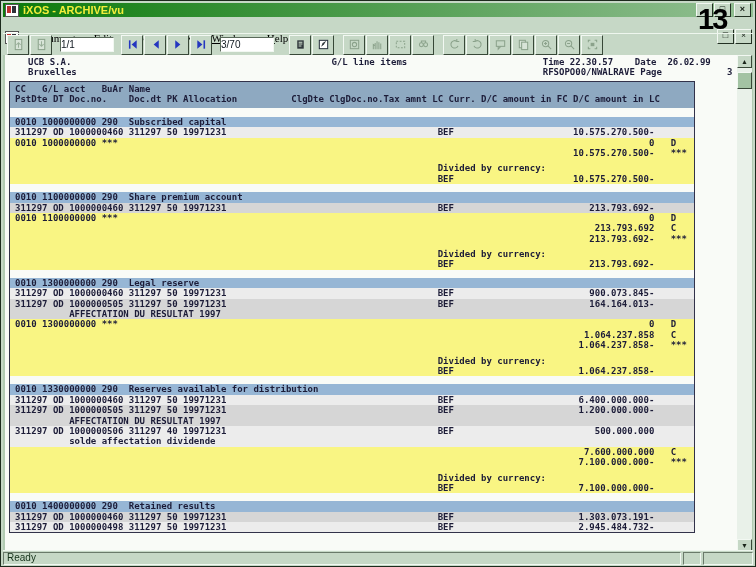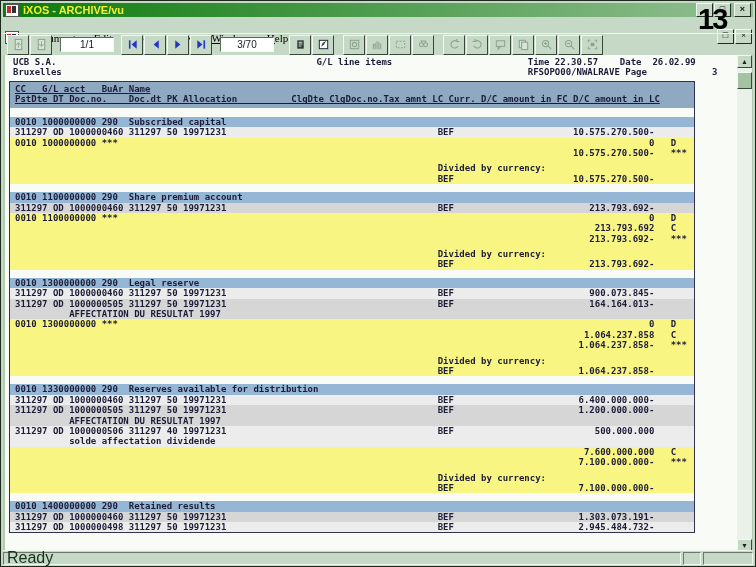--- a/index.html
+++ b/index.html
@@ -30,53 +30,53 @@
     border:1px solid;border-color:#f2f8f2 #223022 #223022 #f2f8f2;
     font-size:9px;line-height:11px;text-align:center;font-weight:bold;color:#101810;}
   
   .toolbar{position:absolute;top:32px;left:2px;right:2px;height:21px;
     border-top:1px solid #eef6ee;display:flex;align-items:center;padding-left:4px;}
   .tbtn{width:20px;height:18px;margin-right:1px;background:var(--chrome);flex:none;
     border:1px solid;border-color:#f2f8f2 #384838 #384838 #f2f8f2;
     display:flex;align-items:center;justify-content:center;}
   .tfield{width:52px;height:13px;background:#fff;flex:none;
     border:1px solid;border-color:#5a6a5a #f2f8f2 #f2f8f2 #5a6a5a;
-    font-size:10px;text-align:center;line-height:13px;margin:0 7px;color:#101820;}
+    font-size:10px;text-align:left;line-height:13px;margin:0 7px;color:#101820;}
   .tgap{width:8px;flex:none;}
   .tbtn svg{display:block;}
   
   .workspace{position:absolute;top:54px;left:2px;right:2px;bottom:14px;background:var(--workspace);}
   .page{position:absolute;left:2px;top:0;width:733px;height:100%;background:var(--page);
     overflow:hidden;font-family:"DejaVu Sans Mono",monospace;font-size:9px;
     font-weight:bold;color:var(--rtext);}
   .line{height:10.4px;line-height:10.5px;white-space:pre;overflow:hidden;}
-  .pagehead{padding:2px 0 0 8px;}
+  .pagehead{padding:2px 0 0 23px;}
   .report-box{position:absolute;left:4px;top:26px;width:684px;
     border:1px solid #32324a;background:var(--page);box-sizing:content-box;}
   .report-box .line{padding-left:5px;}
-  .band{background:var(--colhead);padding:2px 0 3px;text-decoration:underline;}
+  .band{background:var(--colhead);padding:2px 0 3px;}
   .sect{background:var(--sectbg);}
   .ra{background:var(--rowa);}
   .rb{background:var(--rowb);}
   .tot{background:var(--totbg);}
   .totgap{height:5px;background:var(--totbg);}
   .gap{height:8px;background:var(--page);}
   
   .vscroll{position:absolute;right:1px;top:0;width:15px;height:100%;background:var(--sctrack);}
   .sbtn{position:absolute;left:0;width:15px;height:13px;background:var(--chrome);
     border:1px solid;border-color:#f2f8f2 #384838 #384838 #f2f8f2;
     box-sizing:border-box;font-size:7px;line-height:11px;text-align:center;color:#1a241a;}
   .sbtn.up{top:0;}
   .sbtn.down{bottom:0;}
   .sthumb{position:absolute;left:0;top:17px;width:15px;height:17px;background:var(--thumb);
     border:1px solid;border-color:#f2f8f2 #384838 #384838 #f2f8f2;box-sizing:border-box;}
   
   .statusbar{position:absolute;left:2px;right:2px;bottom:1px;height:13px;
     background:var(--chrome);display:flex;align-items:stretch;
-    border-top:1px solid #eef6ee;padding-top:1px;font-size:16px;color:#15321a;}
+    border-top:1px solid #eef6ee;padding-top:1px;font-size:10px;color:#15321a;}
   .sb-main{flex:1;border:1px solid;border-color:#6a7a6a #f2f8f2 #f2f8f2 #6a7a6a;
     padding:0 3px;line-height:10px;}
   .sb-p{border:1px solid;border-color:#6a7a6a #f2f8f2 #f2f8f2 #6a7a6a;margin-left:2px;}
   .sb-p.one{width:16px;} .sb-p.two{width:48px;}
   
   .annotation{position:absolute;left:697px;top:4px;z-index:40;
     font-family:Liberation Sans, sans-serif;font-weight:bold;font-size:29px;
     line-height:1;color:#000;letter-spacing:-2px;}
 </style>
 </head>

